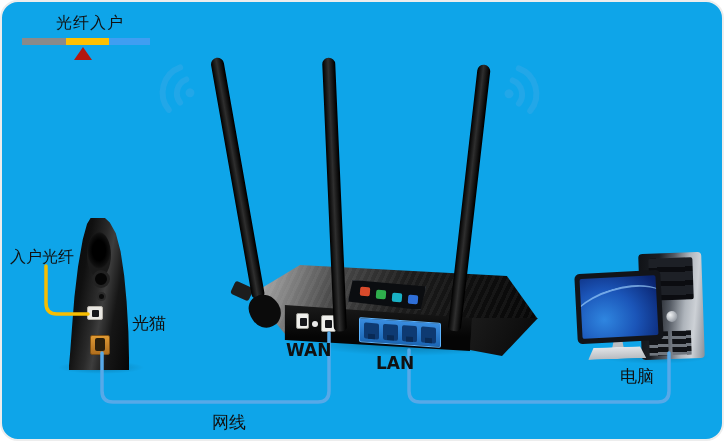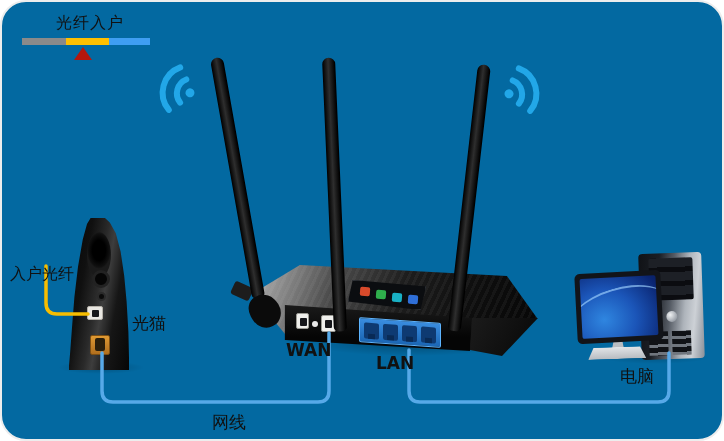--- a/index.html
+++ b/index.html
@@ -1,18 +1,18 @@
 <!DOCTYPE html>
 <html style="--bar-gray: #8a8a8a; --bar-yellow: #ffc000; --bar-blue: #3f9ef2; --marker-red: #b5170e; --cable-yellow: #f7bd00; --cable-blue: #57a9e8; --wifi-blue: #22a7e8; --lan-blue: #3a8de0;"><head>
 <meta charset="utf-8">
 <style>
   html,body{margin:0;padding:0;background:#fff;}
   #stage{
-    position:relative;width:724px;height:441px;background:#0369a1;
-    border:2px solid #ededed;border-radius:26px;overflow:hidden;box-sizing:border-box;
+    position:relative;width:724px;height:441px;background:#0ea5e9;
+    border:2px solid #ededed;border-radius:18px;overflow:hidden;box-sizing:border-box;
     font-family:"DejaVu Sans","Liberation Sans",sans-serif;color:#111;
   }
   .abs{position:absolute;}
   .label{position:absolute;color:#111;white-space:nowrap;z-index:7;}
 
   
   .legend-title{left:54px;top:11px;font-size:16px;letter-spacing:1px;}
   .fiber-bar{left:20px;top:36px;width:128px;height:7px;display:flex;z-index:3;}
   .seg-gray{width:44px;background:var(--bar-gray,#8a8a8a);}
   .seg-yellow{width:43px;background:var(--bar-yellow,#ffc000);}
@@ -32,21 +32,21 @@
   .modem-power{left:23px;top:52px;width:18px;height:18px;border-radius:50%;
     background:#050505;border:3px solid #222;box-sizing:border-box;}
   .modem-conn{left:28px;top:74px;width:9px;height:9px;border-radius:50%;
     background:#0a0a0a;border:2px solid #2a2a2a;box-sizing:border-box;}
   .modem-fport{left:18px;top:88px;width:16px;height:14px;border-radius:2px;
     background:#e9e7e2;border:1px solid #b5b2aa;box-sizing:border-box;}
   .modem-fport-in{left:4px;top:3px;width:7px;height:7px;background:#16171a;border-radius:1px;}
   .modem-eport{left:21px;top:117px;width:20px;height:20px;border-radius:2px;
     background:linear-gradient(180deg,#e09a33,#b06f1e);border:1px solid #7d4f12;box-sizing:border-box;}
   .modem-eport-in{left:4px;top:2px;width:10px;height:13px;background:#2a1f0c;border-radius:2px;}
-  .lbl-fiber{left:8px;top:262px;font-size:16px;}
+  .lbl-fiber{left:8px;top:245px;font-size:16px;}
   .lbl-modem{left:130px;top:310px;font-size:17px;text-align:right;}
 
   
   .router-shadow{left:268px;top:323px;width:282px;height:36px;border-radius:50%;
     background:radial-gradient(closest-side,rgba(0,0,0,.30),transparent 72%);z-index:1;}
   .router-top{left:243px;top:258px;width:292px;height:92px;z-index:3;
     background:linear-gradient(108deg,#c8c8c8 0%,#9b9b9b 10%,#4a4a4a 30%,#1d1d1d 52%,#0e0e0e 75%,#060606 100%);
     clip-path:polygon(2.4% 37%,18.8% 5.4%,89.7% 17.4%,100% 63%,77.7% 97.8%,13.7% 80.4%);}
   .router-top::after{content:"";position:absolute;inset:0;
     background:repeating-linear-gradient(115deg,rgba(255,255,255,.045) 0 3px,transparent 3px 7px);}

